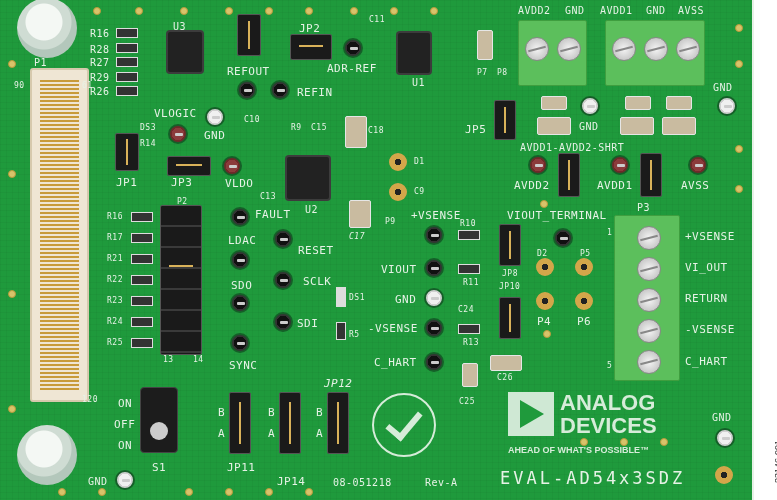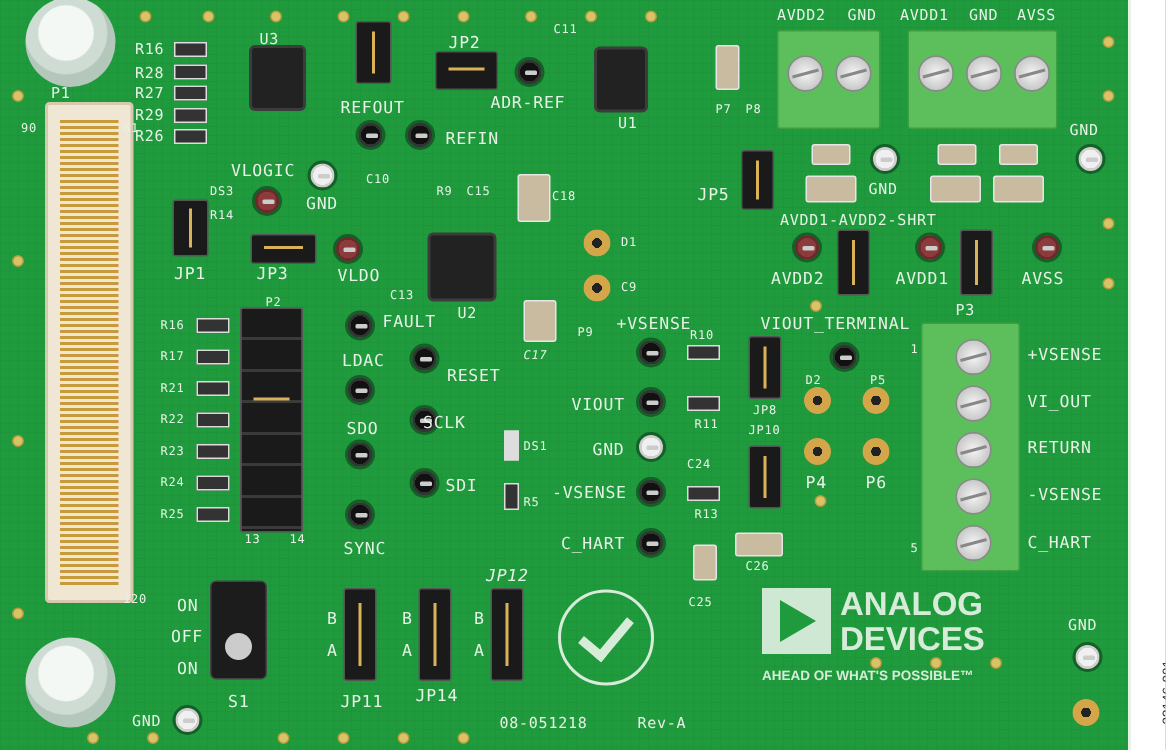--- a/index.html
+++ b/index.html
@@ -171,21 +171,21 @@
   <div class="res" style="left:131px;top:338px;"></div>
 
   <div class="tp black" style="left:230px;top:207px;"></div>
   <span class="silk" style="left:255px;top:209px;">FAULT</span>
   <span class="silk" style="left:228px;top:235px;">LDAC</span>
   <div class="tp black" style="left:273px;top:229px;"></div>
   <span class="silk" style="left:298px;top:234px;margin-top:11px;">RESET</span>
   <div class="tp black" style="left:230px;top:250px;"></div>
   <span class="silk" style="left:231px;top:280px;">SDO</span>
   <div class="tp black" style="left:273px;top:270px;"></div>
-  <span class="silk" style="left:282px;top:276px;">SCLK</span>
+  <span class="silk" style="left:303px;top:276px;">SCLK</span>
   <div class="tp black" style="left:230px;top:293px;"></div>
   <div class="tp black" style="left:273px;top:312px;"></div>
   <span class="silk" style="left:297px;top:318px;">SDI</span>
   <div class="tp black" style="left:230px;top:333px;"></div>
   <span class="silk" style="left:229px;top:360px;">SYNC</span>
   <div class="res" style="left:336px;top:287px;width:10px;height:20px;background:#ddd;"></div>
   <span class="silk sm" style="left:349px;top:294px;">DS1</span>
   <div class="res" style="left:336px;top:322px;width:10px;height:18px;"></div>
   <span class="silk sm" style="left:349px;top:331px;">R5</span>
 
@@ -250,33 +250,34 @@
   <div class="tp white" style="left:115px;top:470px;"></div>
   <span class="silk md" style="left:88px;top:477px;">GND</span>
 
   <span class="silk" style="left:218px;top:407px;">B</span>
   <span class="silk" style="left:218px;top:428px;">A</span>
   <div class="jumper v" style="left:229px;top:392px;width:20px;height:60px;"></div>
   <span class="silk" style="left:227px;top:462px;">JP11</span>
   <span class="silk" style="left:268px;top:407px;">B</span>
   <span class="silk" style="left:268px;top:428px;">A</span>
   <div class="jumper v" style="left:279px;top:392px;width:20px;height:60px;"></div>
-  <span class="silk" style="left:277px;top:458px;">JP14</span>
+  <span class="silk" style="left:277px;top:476px;">JP14</span>
   <span class="silk" style="left:324px;top:378px;font-style:italic;">JP12</span>
   <span class="silk" style="left:316px;top:407px;">B</span>
   <span class="silk" style="left:316px;top:428px;">A</span>
   <div class="jumper v" style="left:327px;top:392px;width:20px;height:60px;"></div>
 
   <div class="rohs"></div>
   <span class="silk md" style="left:333px;top:478px;">08-051218</span>
   <span class="silk md" style="left:425px;top:478px;">Rev-A</span>
   <div class="adi-logo"></div>
   <span class="adi-text" style="left:560px;top:390px;font-size:22px;">ANALOG</span>
   <span class="adi-text" style="left:560px;top:413px;font-size:22px;">DEVICES</span>
   <span class="adi-text" style="left:508px;top:445px;font-size:9px;">AHEAD OF WHAT'S POSSIBLE™</span>
+  <span class="silk" style="left:500px;top:470px;font-size:17px;letter-spacing:3px;">EVAL-AD54x3SDZ</span>
   <span class="silk md" style="left:712px;top:413px;">GND</span>
   <div class="tp white" style="left:715px;top:428px;"></div>
   <div class="pad" style="left:715px;top:466px;"></div>
 
   <div class="via" style="left:93px;top:7px;"></div>
   <div class="via" style="left:135px;top:7px;"></div>
   <div class="via" style="left:180px;top:7px;"></div>
   <div class="via" style="left:225px;top:7px;"></div>
   <div class="via" style="left:265px;top:7px;"></div>
   <div class="via" style="left:305px;top:7px;"></div>

